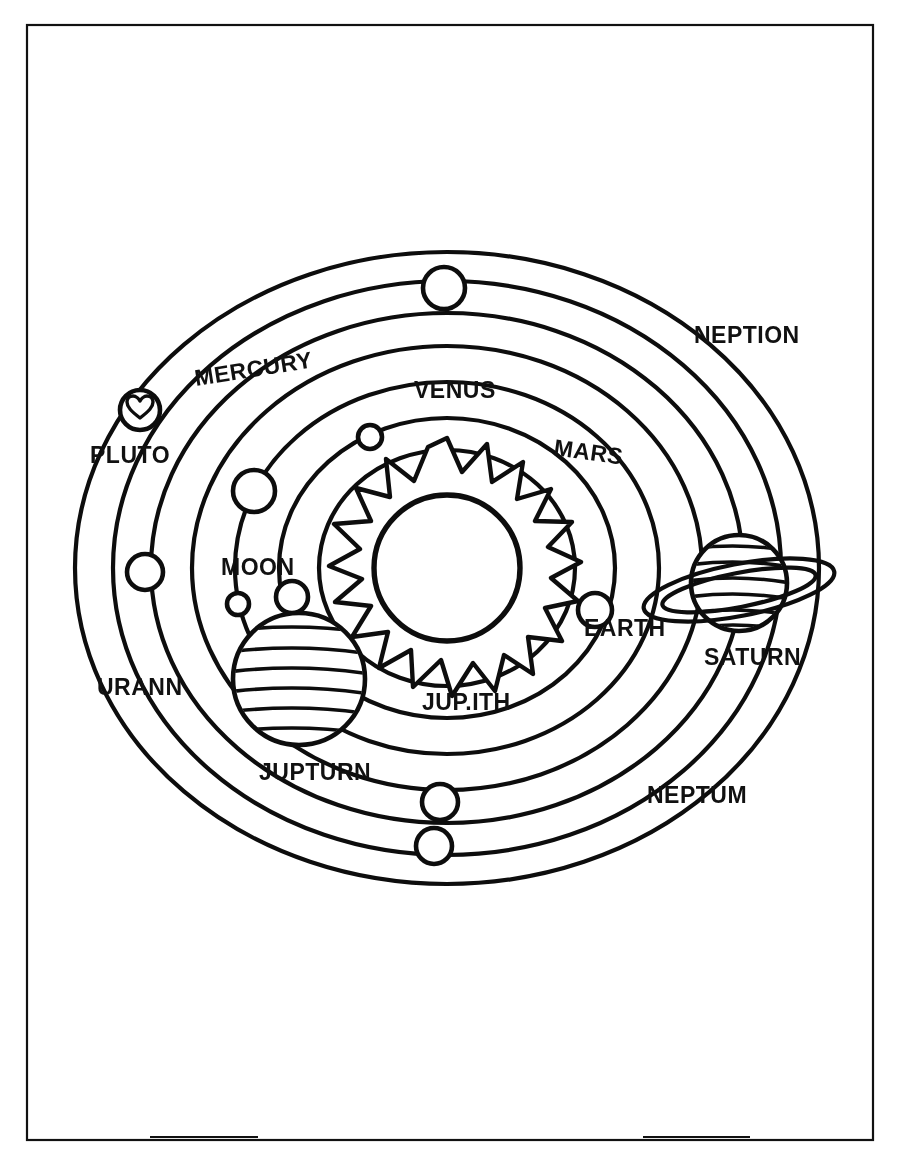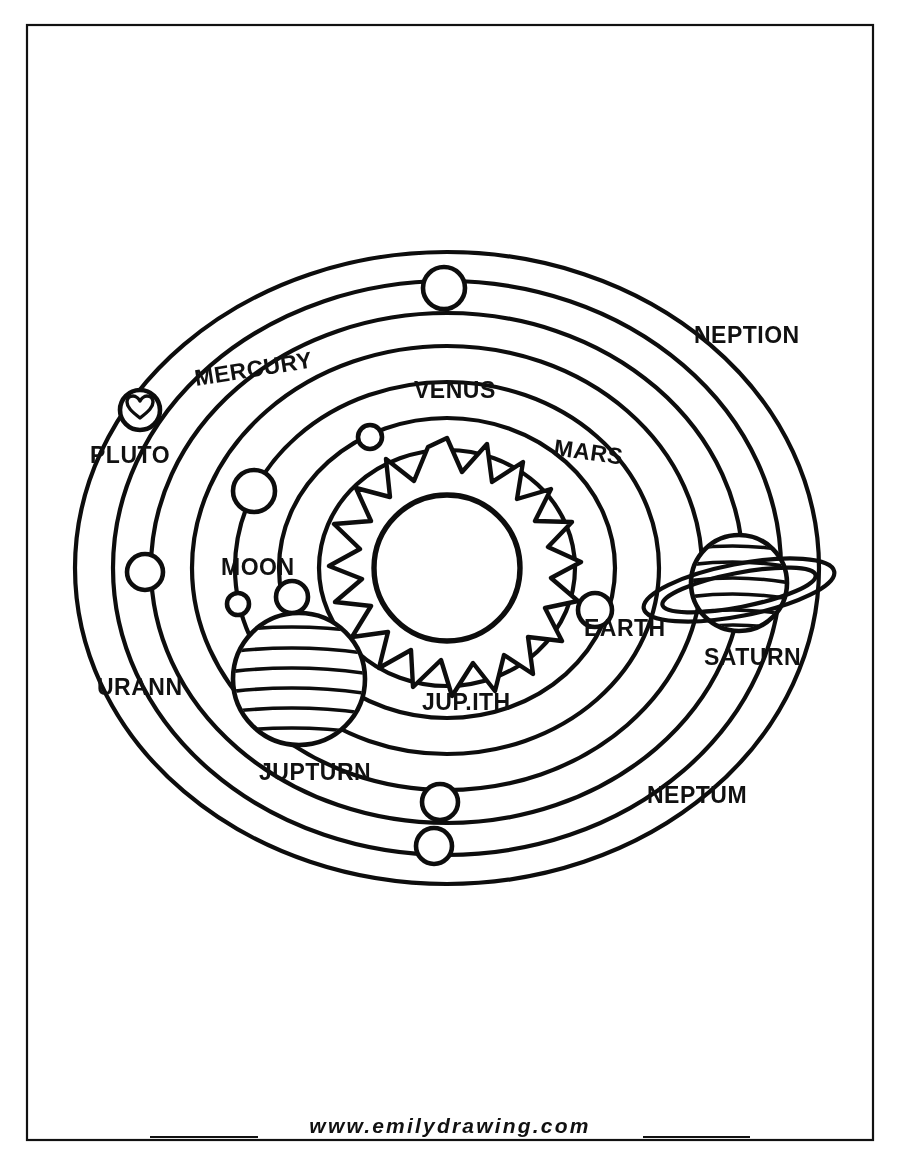--- a/index.html
+++ b/index.html
@@ -205,15 +205,14 @@
       <text class="label" x="422" y="710">JUP.ITH</text>
       <text class="label" x="259" y="780">JUPTURN</text>
       <text class="label" x="647" y="803">NEPTUM</text>
     </g>
 
     <line class="footer-rule" x1="150" y1="1137" x2="258" y2="1137"></line>
     <line class="footer-rule" x1="643" y1="1137" x2="750" y2="1137"></line>
 
   </svg>
 
-  <div id="footer-text">www.emilydrawing.com</div>
 
 </div>
 
 </body></html>

